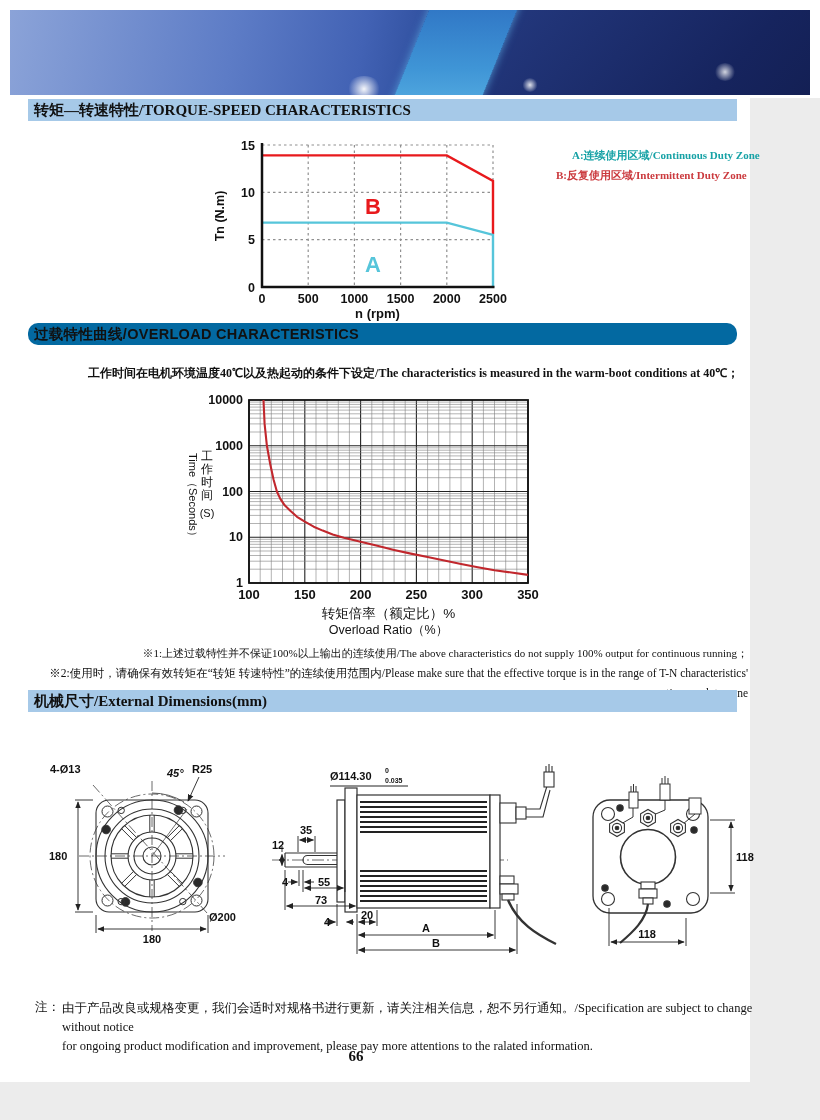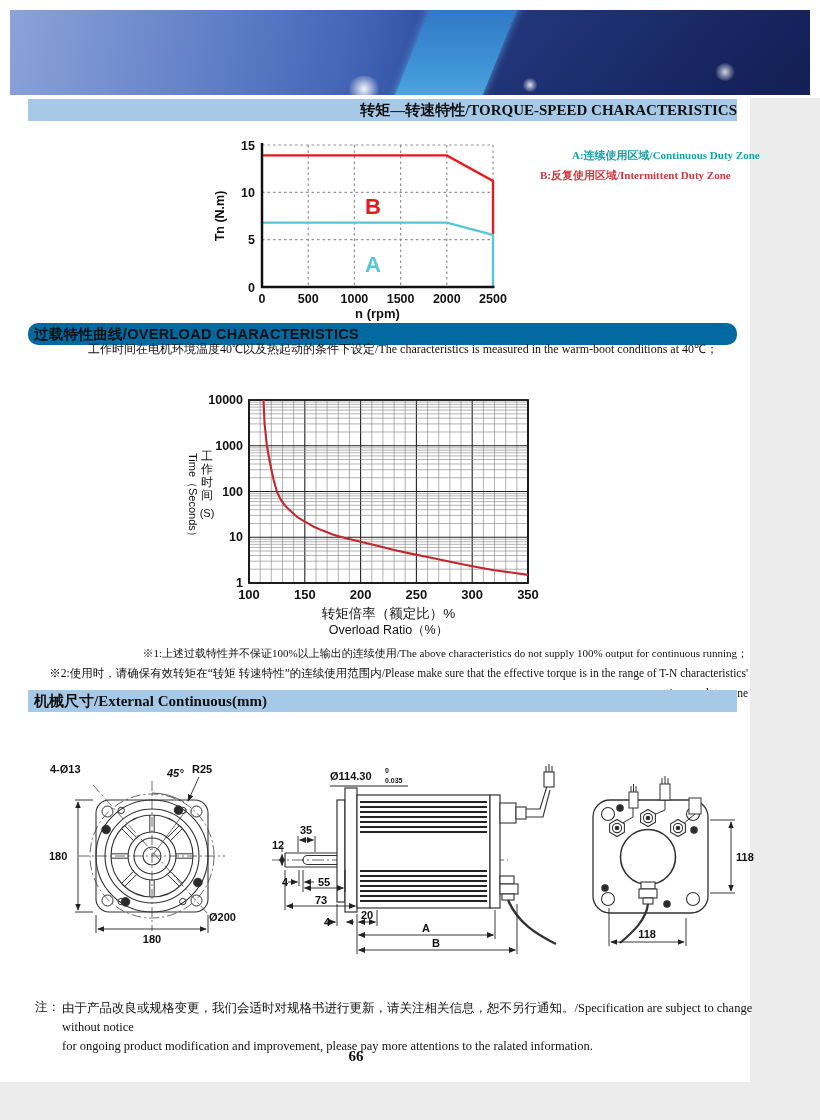--- a/index.html
+++ b/index.html
@@ -19,21 +19,21 @@
   .tb-glow1{position:absolute;left:42%;top:78%;width:36px;height:26px;border-radius:50%;
     background:radial-gradient(circle,rgba(255,255,255,.95),rgba(255,255,255,0) 70%);}
   .tb-glow2{position:absolute;left:88%;top:62%;width:22px;height:18px;border-radius:50%;
     background:radial-gradient(circle,rgba(255,255,255,.8),rgba(255,255,255,0) 70%);}
   .tb-glow3{position:absolute;left:64%;top:80%;width:16px;height:14px;border-radius:50%;
     background:radial-gradient(circle,rgba(255,255,255,.85),rgba(255,255,255,0) 70%);}
   
   .section-banner{left:28px;width:703px;height:22px;background:#a6c9e8;
     font-weight:bold;font-size:15px;line-height:22px;padding-left:6px;white-space:nowrap;}
   .banner-sans{font-family:"Liberation Sans",sans-serif;font-size:14.5px;letter-spacing:.3px;}
-  .subtitle{left:88px;top:340px;font-size:12px;white-space:nowrap;}
+  .subtitle{left:88px;top:364px;font-size:12px;white-space:nowrap;font-weight:bold;}
   .legend-line{font-weight:bold;font-size:11px;font-family:"Liberation Serif",serif;white-space:nowrap;}
   .notes{left:8px;top:643px;width:740px;text-align:right;font-size:11px;line-height:20px;}
   .note2{font-size:11.5px;}
   .stray{font-size:11px;}
   .footer-label{left:35px;top:999px;font-size:12.5px;}
   .footer-text{left:62px;top:999px;width:700px;font-size:12.5px;line-height:19px;}
   .page-num{left:316px;top:1048px;width:80px;text-align:center;font-weight:bold;font-size:15px;}
   svg text{font-family:"Liberation Sans",sans-serif;}
   .dimtxt{font-weight:bold;font-size:11px;fill:#111;}
   .dimtxt-sm{font-weight:bold;font-size:7px;fill:#111;}
@@ -47,21 +47,21 @@
   <div class="abs gray" style="left:0;top:1082px;width:820px;height:38px;"></div>
 
   <div class="abs top-banner">
     <div class="tb-dark"></div>
     <div class="tb-stripe"></div>
     <div class="tb-glow1"></div>
     <div class="tb-glow2"></div>
     <div class="tb-glow3"></div>
   </div>
 
-  <div class="abs section-banner" style="top: 99px; background: rgb(166, 201, 232); text-align: right;">转矩—转速特性/TORQUE-SPEED CHARACTERISTICS</div>
+  <div class="abs section-banner" style="top: 99px; background: rgb(166, 201, 232);">转矩—转速特性/TORQUE-SPEED CHARACTERISTICS</div>
 
   <svg id="ts-svg" class="abs" style="left:205px;top:136px;" width="310" height="185" viewBox="0 0 310 185">
       <line x1="103.2" y1="9" x2="103.2" y2="151" stroke="#909090" stroke-width="1.2" stroke-dasharray="2.5 3"></line>
       <line x1="149.4" y1="9" x2="149.4" y2="151" stroke="#909090" stroke-width="1.2" stroke-dasharray="2.5 3"></line>
       <line x1="195.6" y1="9" x2="195.6" y2="151" stroke="#909090" stroke-width="1.2" stroke-dasharray="2.5 3"></line>
       <line x1="241.8" y1="9" x2="241.8" y2="151" stroke="#909090" stroke-width="1.2" stroke-dasharray="2.5 3"></line>
       <line x1="57" y1="103.66666666666667" x2="288" y2="103.66666666666667" stroke="#909090" stroke-width="1.2" stroke-dasharray="2.5 3"></line>
       <line x1="57" y1="56.33333333333334" x2="288" y2="56.33333333333334" stroke="#909090" stroke-width="1.2" stroke-dasharray="2.5 3"></line>
       <line x1="57" y1="9" x2="288" y2="9" stroke="#909090" stroke-width="1.2" stroke-dasharray="2.5 3"></line>
       <line x1="288" y1="9" x2="288" y2="151" stroke="#909090" stroke-width="1.2" stroke-dasharray="2.5 3"></line>
@@ -79,21 +79,21 @@
       <text x="288" y="167" font-size="12.5" font-weight="600" text-anchor="middle" fill="#111">2500</text>
       <text x="50" y="155.5" font-size="12.5" font-weight="600" text-anchor="end" fill="#111">0</text>
       <text x="50" y="108.16666666666667" font-size="12.5" font-weight="600" text-anchor="end" fill="#111">5</text>
       <text x="50" y="60.83333333333334" font-size="12.5" font-weight="600" text-anchor="end" fill="#111">10</text>
       <text x="50" y="13.5" font-size="12.5" font-weight="600" text-anchor="end" fill="#111">15</text>
       <text x="172.5" y="182" font-size="13" font-weight="600" text-anchor="middle" fill="#111">n (rpm)</text>
       <text transform="translate(19,80) rotate(-90)" font-size="12.5" font-weight="600" text-anchor="middle" fill="#111">Tn (N.m)</text>
     </svg>
 
   <div class="abs legend-line" style="left: 540px; top: 148px; color: rgb(23, 162, 166); margin-left: 32px;">A:连续使用区域/Continuous Duty Zone</div>
-  <div class="abs legend-line" style="left: 540px; top: 168px; color: rgb(203, 58, 62);">B:反复使用区域/Intermittent Duty Zone</div>
+  <div class="abs legend-line" style="left: 556px; top: 168px; color: rgb(203, 58, 62);">B:反复使用区域/Intermittent Duty Zone</div>
 
   <div class="abs section-banner banner-sans" style="top: 323px; background: #0369a1; border-radius: 10px;">过载特性曲线/OVERLOAD CHARACTERISTICS</div>
   <div class="abs subtitle">工作时间在电机环境温度40℃以及热起动的条件下设定/The characteristics is measured in the warm-boot conditions at 40℃；</div>
 
   <svg id="ov-svg" class="abs" style="left:170px;top:385px;" width="395" height="255" viewBox="0 0 395 255">
       <line x1="79.0" y1="15" x2="79.0" y2="198" stroke="#222" stroke-width="1.1"></line>
       <line x1="90.2" y1="15" x2="90.2" y2="198" stroke="#808080" stroke-width="0.6"></line>
       <line x1="101.3" y1="15" x2="101.3" y2="198" stroke="#808080" stroke-width="0.6"></line>
       <line x1="112.5" y1="15" x2="112.5" y2="198" stroke="#808080" stroke-width="0.6"></line>
       <line x1="123.6" y1="15" x2="123.6" y2="198" stroke="#808080" stroke-width="0.6"></line>
@@ -177,21 +177,21 @@
       <text x="37" y="132" text-anchor="middle" font-size="11" font-family="Liberation Serif,serif" fill="#111">(S)</text>
     </svg>
 
   <div class="abs notes">
     <div>※1:上述过载特性并不保证100%以上输出的连续使用/The above characteristics do not supply 100% output for continuous running；</div>
     <div class="note2">※2:使用时，请确保有效转矩在“转矩 转速特性”的连续使用范围内/Please make sure that the effective torque is in the range of T-N characteristics' continuous duty zone</div>
   </div>
   <div class="abs stray" style="left:216px;top:671px;">-</div>
   <div class="abs stray" style="left:700px;top:692px;">ne。</div>
 
-  <div class="abs section-banner" style="top: 690px; background: rgb(166, 201, 232);">机械尺寸/External Continuous(mm)</div>
+  <div class="abs section-banner" style="top: 690px; background: rgb(166, 201, 232);">机械尺寸/External Dimensions(mm)</div>
 
   <svg class="abs" style="left:35px;top:753px;" width="235" height="212" viewBox="0 0 235 212">
     <defs>
       <marker id="ar1" viewBox="0 0 10 10" refX="9" refY="5" markerWidth="8" markerHeight="8" orient="auto-start-reverse">
         <path d="M0 1L10 5L0 9z" fill="#222"></path>
       </marker>
     </defs>
 
     <g stroke="#444" stroke-width="0.8" stroke-dasharray="10 3 2 3" fill="none">
       <line x1="117" y1="28" x2="117" y2="178"></line>

